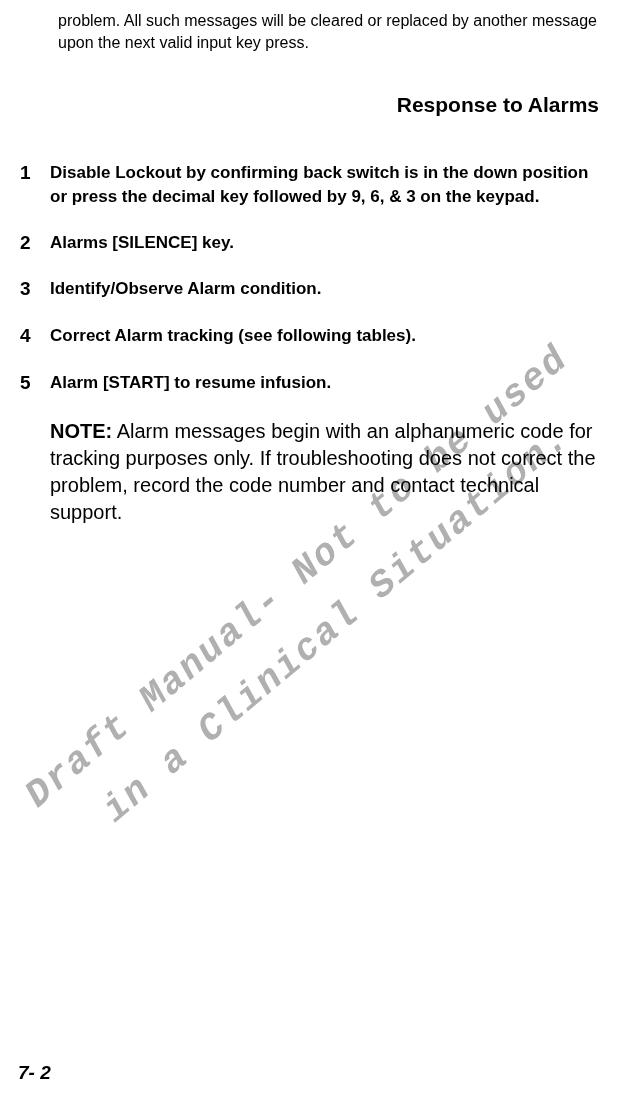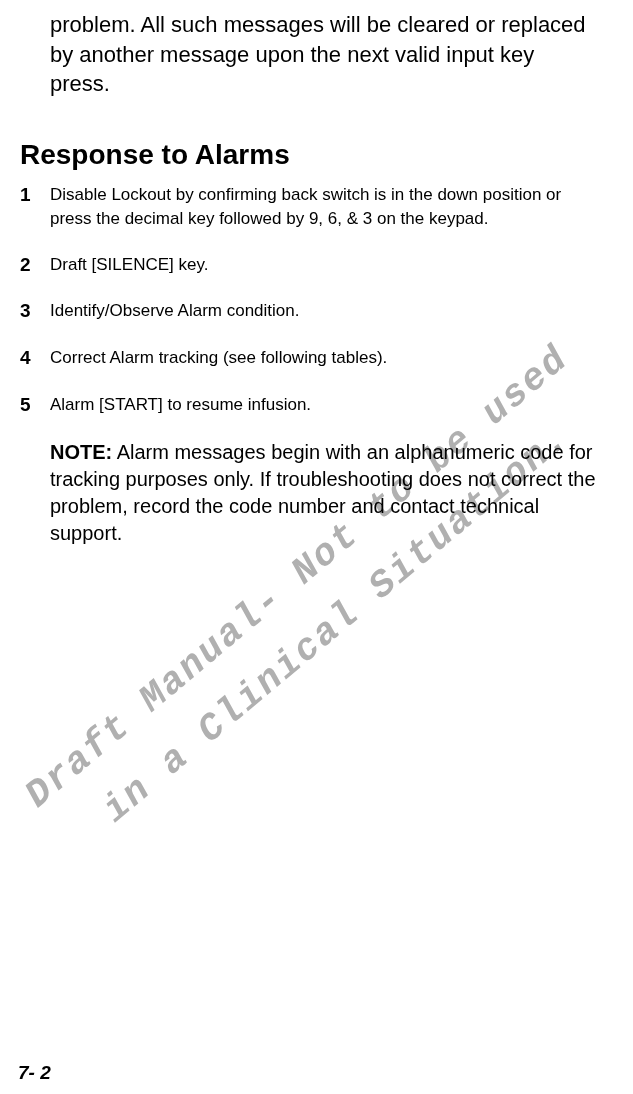--- a/index.html
+++ b/index.html
@@ -14,49 +14,50 @@
     overflow: hidden;
   }
   .page {
     position: relative;
     width: 633px;
     height: 1094px;
     box-sizing: border-box;
     padding: 0 34px 0 50px;
   }
   .intro {
-    font-size: 22px;
+    font-size: 16px;
     line-height: 1.35;
     margin-top: 10px;
-    margin-left: 0;
+    margin-left: 8px;
   }
   .heading {
-    font-size: 28px;
+    font-size: 21px;
     font-weight: bold;
     margin-top: 40px;
-    margin-bottom: 12px;
+    margin-bottom: 44px;
     margin-left: -30px;
+    text-align: right;
   }
   .step {
     display: flex;
     align-items: flex-start;
     margin-bottom: 22px;
   }
   .step-num {
     font-size: 19px;
     font-weight: bold;
     width: 22px;
     flex-shrink: 0;
     margin-left: -30px;
     margin-right: 8px;
     line-height: 1.3;
   }
   .step-text {
     font-size: 17px;
-    font-weight: normal;
+    font-weight: bold;
     line-height: 1.4;
     flex: 1;
   }
   .note-block {
     font-size: 20px;
     line-height: 1.35;
     margin-top: 22px;
   }
   .note-label {
     font-weight: bold;
@@ -112,21 +113,21 @@
 
     <h1 class="heading">Response to Alarms</h1>
 
     <div class="step">
       <div class="step-num">1</div>
       <div class="step-text">Disable Lockout by confirming back switch is in the down position or press the decimal key followed by 9, 6, &amp; 3 on the keypad.</div>
     </div>
 
     <div class="step">
       <div class="step-num">2</div>
-      <div class="step-text">Draft [SILENCE] key.</div>
+      <div class="step-text">Alarms [SILENCE] key.</div>
     </div>
 
     <div class="step">
       <div class="step-num">3</div>
       <div class="step-text">Identify/Observe Alarm condition.</div>
     </div>
 
     <div class="step">
       <div class="step-num">4</div>
       <div class="step-text">Correct Alarm tracking (see following tables).</div>

